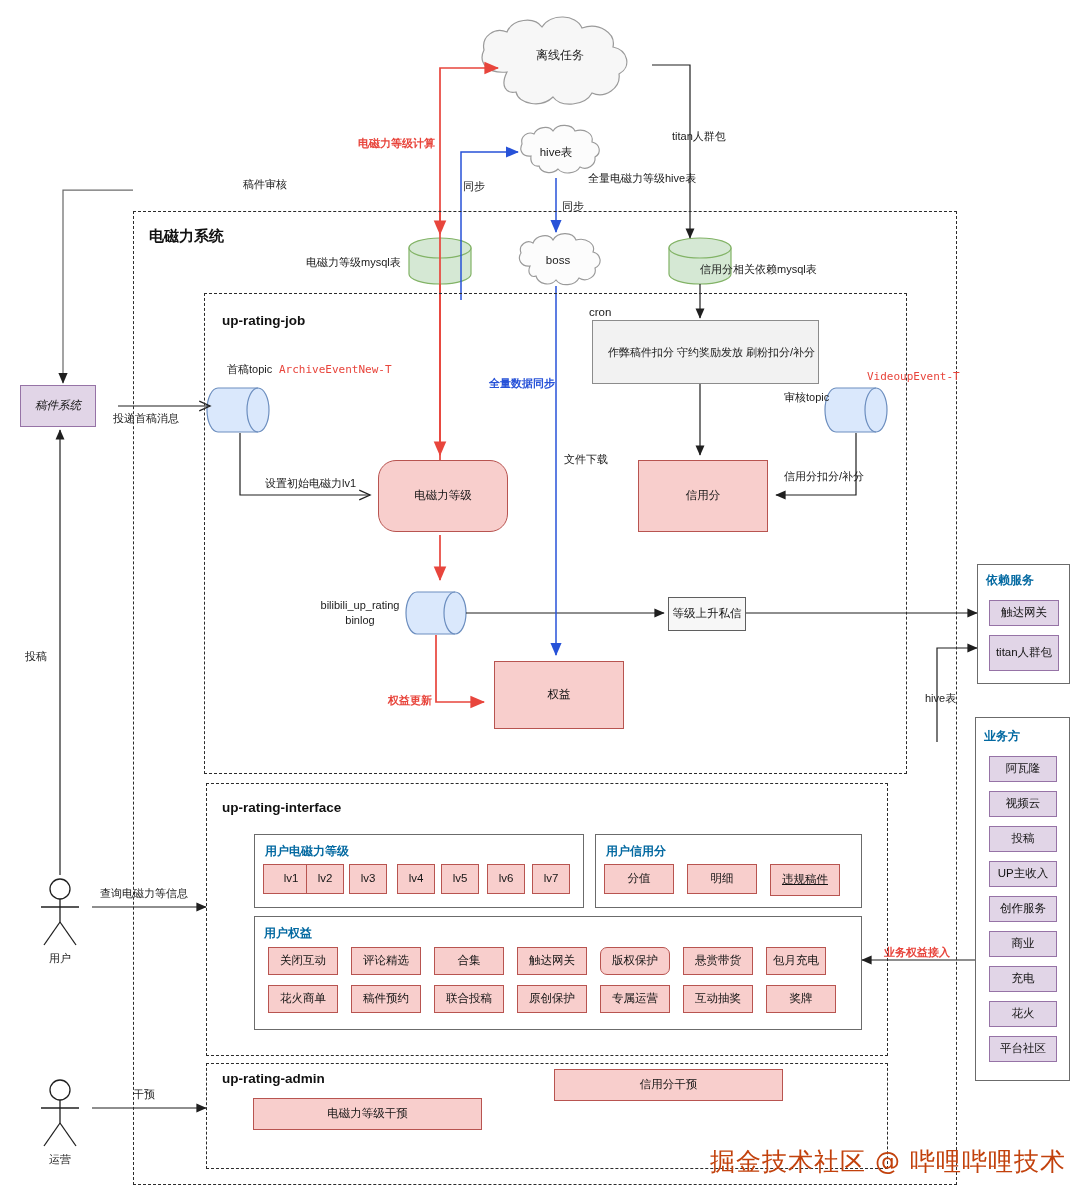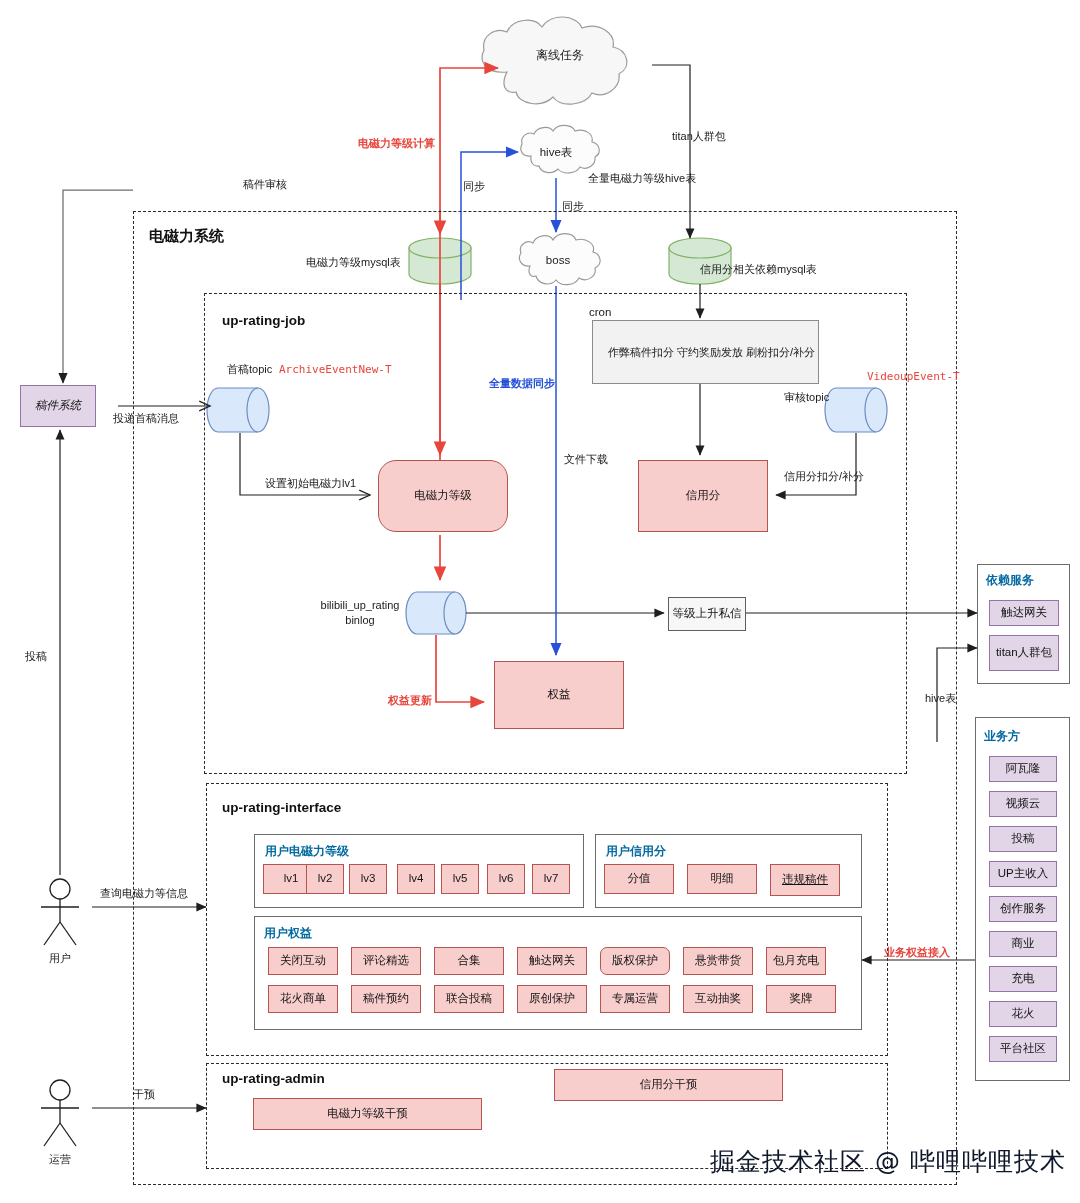--- a/index.html
+++ b/index.html
@@ -81,21 +81,21 @@
   
   svg.overlay{
     position:absolute;left:0;top:0;width:1080px;height:1203px;
     pointer-events:none;
   }
 
   
   .watermark{
     position:absolute;
     font-size:25px;
-    color:#0f172a;
+    color:#c2410c;
     white-space:nowrap;
     letter-spacing:1px;
     font-family:"DejaVu Sans","Liberation Sans",sans-serif;
   }
 </style>
 </head>
 <body>
 
 <div id="canvas">
 

